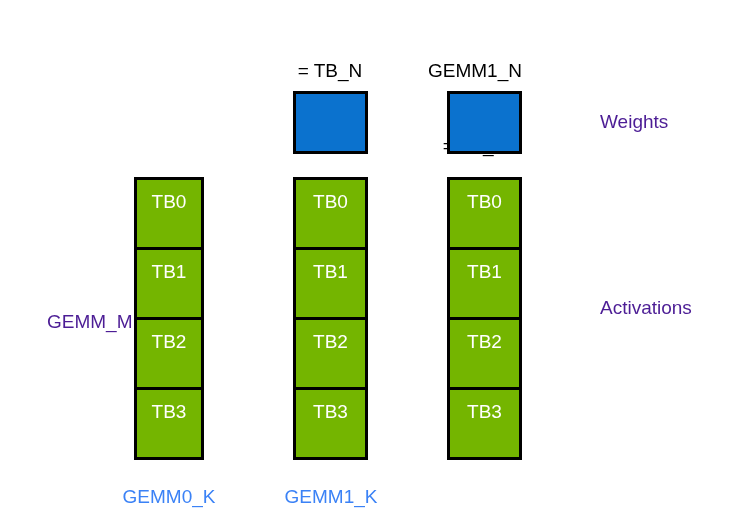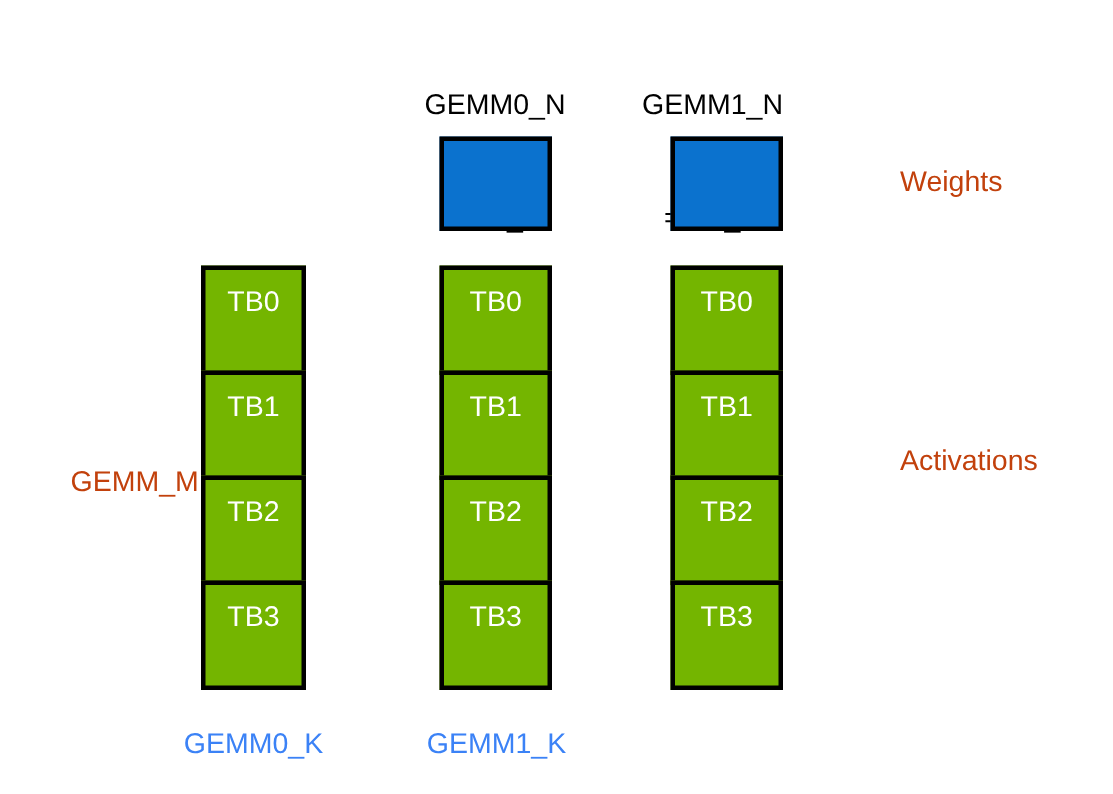--- a/index.html
+++ b/index.html
@@ -17,21 +17,21 @@
     font-size:19px;
     color:#000000;
     line-height:25px;
     white-space:pre;
     letter-spacing:0px;
   }
 
   .sidelabel{
     position:absolute;
     font-size:19px;
-    color:#c2410c;
+    color:#4c1d95;
     white-space:nowrap;
   }
 
   .bottomlabel{
     position:absolute;
     font-size:19px;
     color:#3b82f6;
     text-align:center;
     white-space:nowrap;
   }
@@ -58,21 +58,20 @@
     letter-spacing:0px;
   }
   .cell + .cell{ margin-top:-3px; }
 </style>
 </head>
 <body>
 
 <div id="stage">
 
   <div class="toplabel" style="left:255px;top:8px;width:150px;">
-    <div>GEMM0_N</div>
     <div>= TB_N</div>
   </div>
 
   <div class="toplabel" style="left:400px;top:8px;width:150px;">
     <div>GEMM1_N</div>
     <div>= TB_N</div>
   </div>
 
   <div class="wbox" style="left:293px;top:91px;width:75px;height:63px;background:#0b72ce;"></div>
   <div class="wbox" style="left:447px;top:91px;width:75px;height:63px;background:#0b72ce;"></div>

